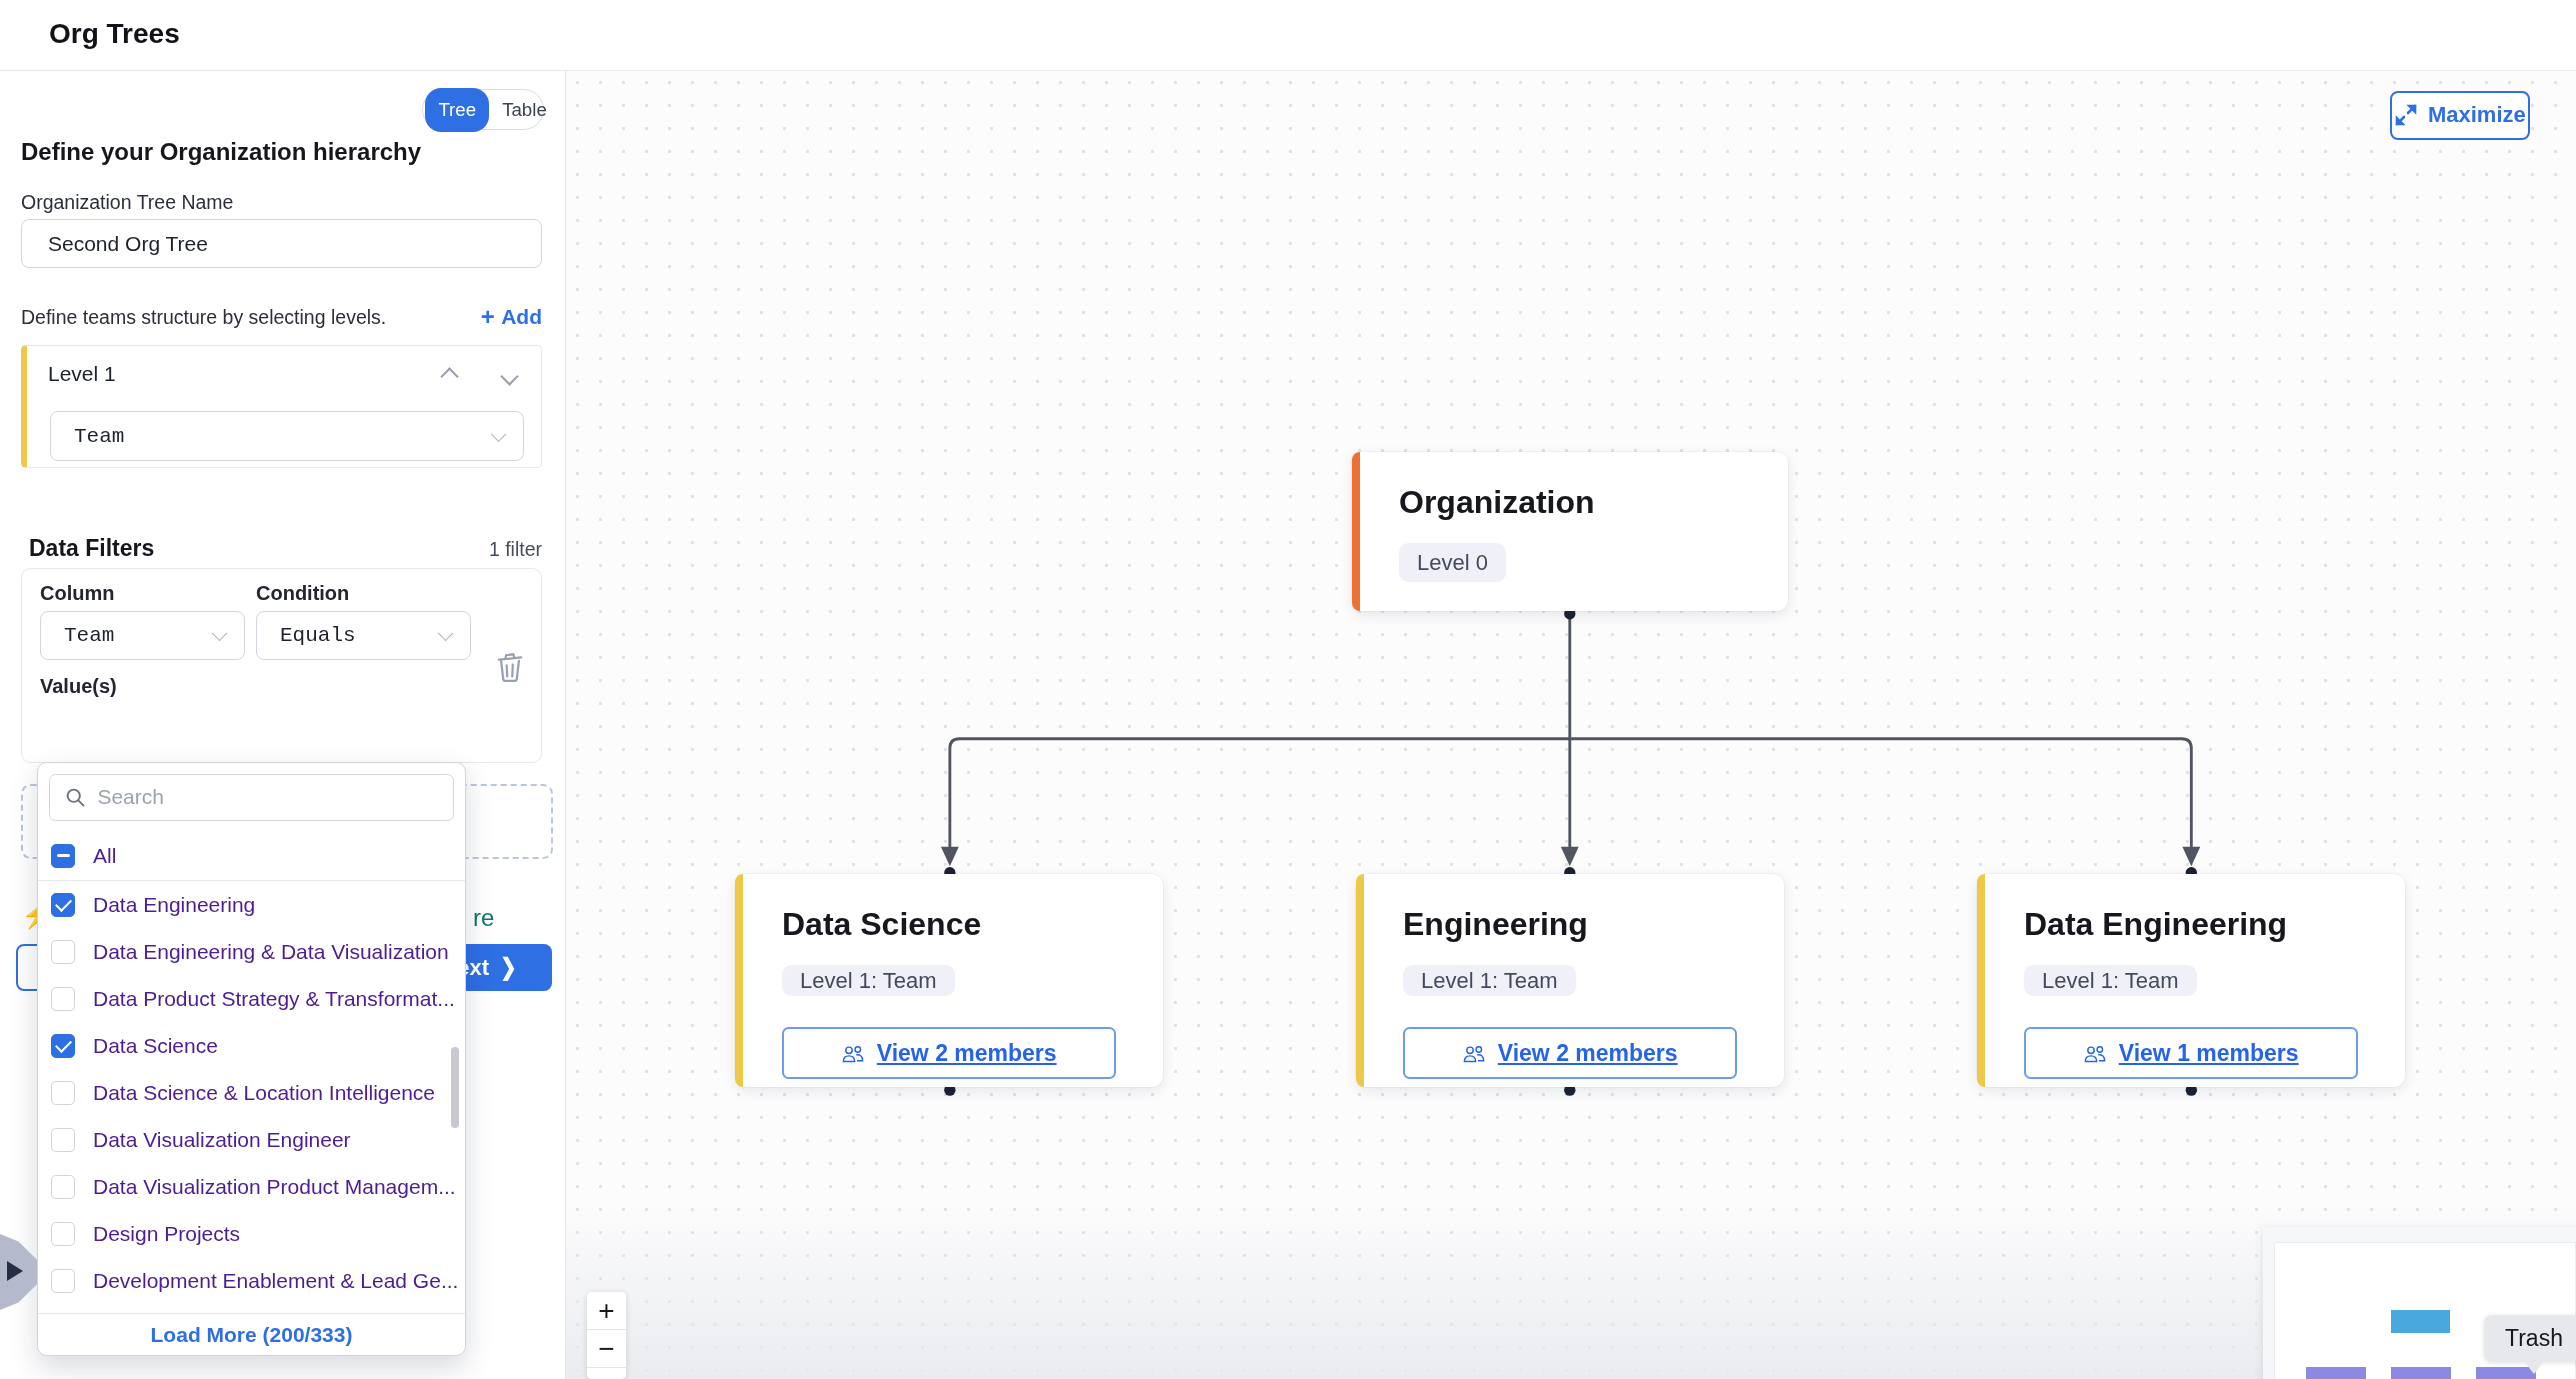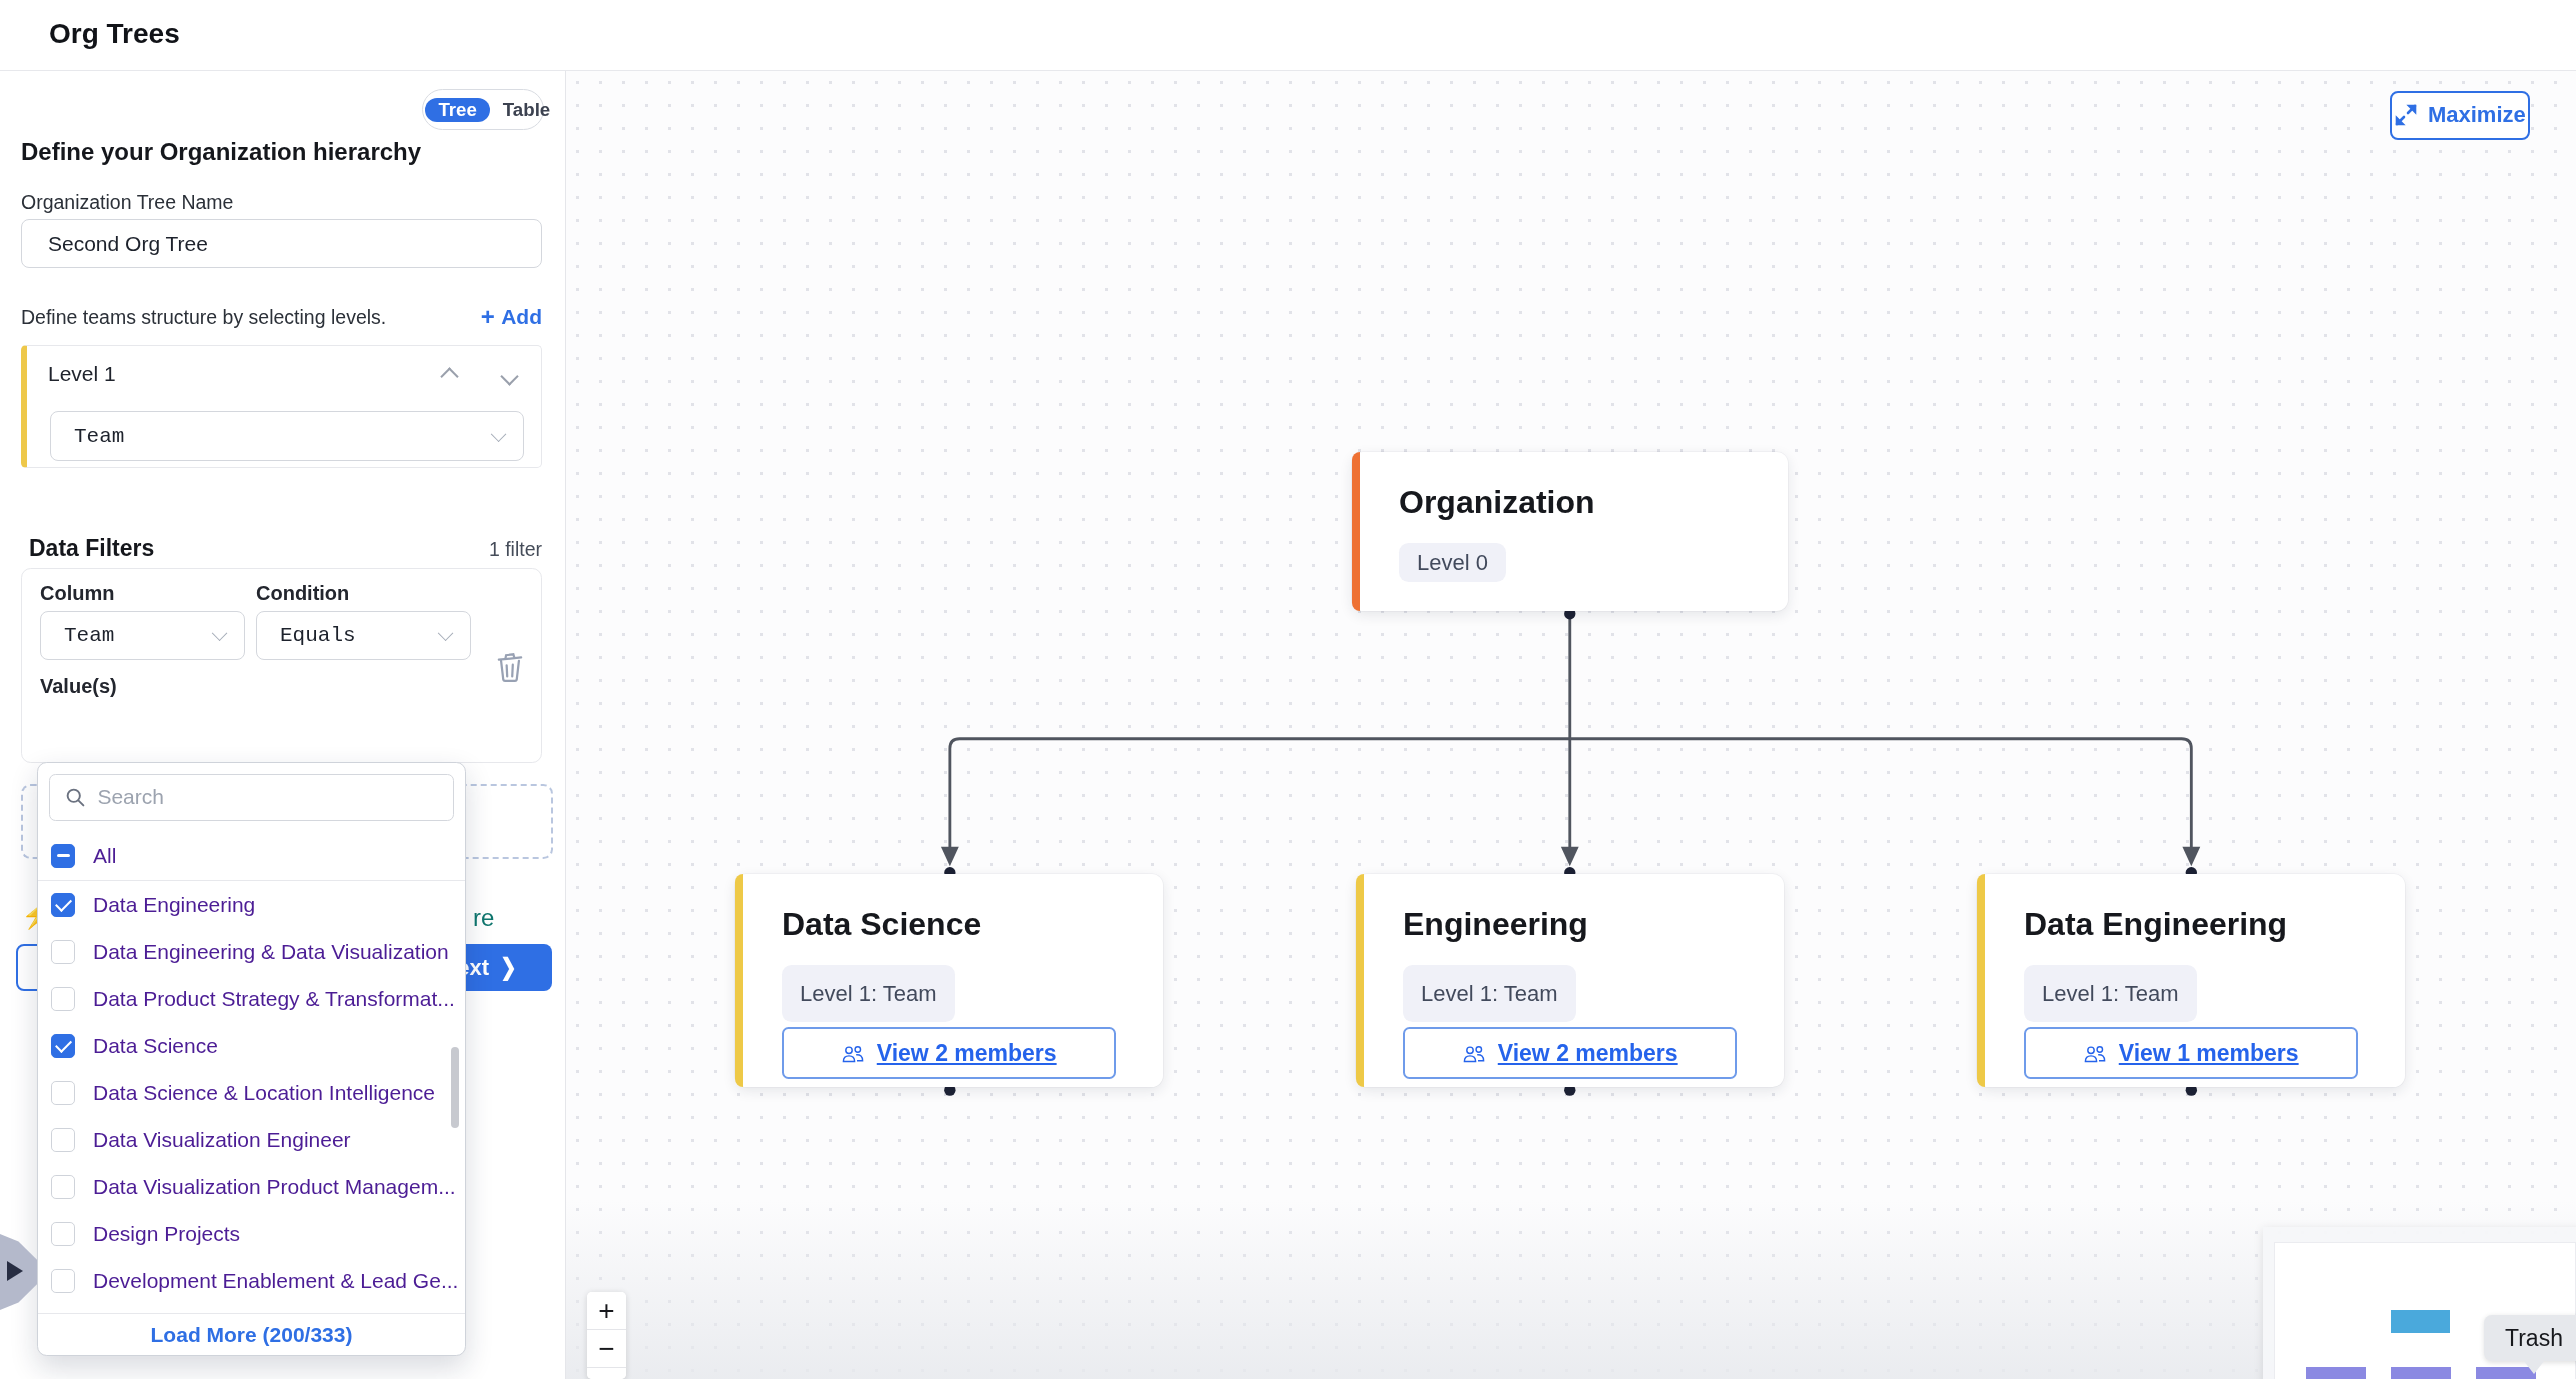--- a/index.html
+++ b/index.html
@@ -8,21 +8,21 @@
   .page { position:relative; width:2576px; height:1380px; overflow:hidden; background:#fff; }
 
   
   .header { position:absolute; left:0; top:0; width:2576px; height:71px; background:#fff; border-bottom:1.6px solid #e7e8ec; z-index:30; }
   .header h1 { position:absolute; left:49px; top:18px; font-size:28px; font-weight:700; color:#111318; }
 
   
   .sidebar { position:absolute; left:0; top:71px; width:566px; height:1308px; background:#fff; border-right:1.6px solid #e5e6ea; z-index:20; }
 
   .toggle { position:absolute; left:422px; top:18px; width:122px; height:41px; background:#fff; border:1.6px solid #d9dce2; border-radius:21px; display:flex; align-items:center; padding:2.4px; }
-  .toggle .seg { height:24px; border-radius:16px; display:flex; align-items:center; justify-content:center; font-size:18.7px; font-weight:700; padding:4px 13px; }
+  .toggle .seg { height:44px; border-radius:16px; display:flex; align-items:center; justify-content:center; font-size:18.7px; font-weight:400; padding:4px 13px; }
   .toggle .seg.active { background:#2f6fe4; color:#fff; }
   .toggle .seg.inactive { color:#3c4250; }
 
   .h2 { position:absolute; left:21px; top:67px; font-size:24px; font-weight:700; color:#15171c; }
   .lbl { font-size:19.5px; color:#2b3038; }
   .tree-name-label { position:absolute; left:21px; top:120px; }
   .tree-name-input { position:absolute; left:21px; top:148px; width:521px; height:49px; border:1.6px solid #d4d7dd; border-radius:8px; font-size:21px; color:#1d222c; padding:16px 26px; font-family:"Liberation Sans",sans-serif; background:#fff; }
 
   .levels-row { position:absolute; left:21px; top:232px; width:521px; display:flex; justify-content:space-between; align-items:center; }
   .add-btn { color:#2f6fe4; font-size:21px; font-weight:700; display:flex; align-items:center; gap:6.5px; }
@@ -93,21 +93,21 @@
     background-size:23px 23px; }
   .canvas .bottom-fade { position:absolute; left:0; bottom:0; width:100%; height:179px; background:linear-gradient(180deg, rgba(236,238,241,0) 0%, rgba(231,233,237,.85) 100%); pointer-events:none; }
 
   .maximize-btn { position:absolute; left:1824px; top:19.5px; width:140px; height:49px; background:#fff; border:2.4px solid #2f6fe4; border-radius:8px; display:flex; align-items:center; justify-content:center; gap:9.7px; color:#2f6fe4; font-size:22px; font-weight:700; }
 
   .edges { position:absolute; left:0; top:0; }
 
   .node { position:absolute; background:#fff; border-radius:11.4px; box-shadow:0 4px 13px rgba(25,35,60,.10), 0 0 0 0.8px rgba(25,35,60,.04); }
   .node .bar { position:absolute; left:0; top:0; bottom:0; width:8px; border-radius:11.4px 0 0 11.4px; }
   .node .title { position:absolute; left:47px; top:32px; font-size:32px; font-weight:700; color:#16181d; }
-  .node .badge { position:absolute; left:47px; display:inline-flex; align-items:center; background:#f0f1f8; border-radius:9.7px; padding:0 18px; height:57px; font-size:22px; color:#424a5c; }
+  .node .badge { position:absolute; left:47px; display:inline-flex; align-items:center; background:#f0f1f8; border-radius:9.7px; padding:0 18px; height:31px; font-size:22px; color:#424a5c; }
   .node-root { left:786px; top:381px; width:436px; height:159px; }
   .node-root .bar { background:#ee7133; }
   .node-root .badge { top:91px; height:39px; }
   .child { width:428px; height:213px; }
   .child .bar { background:#eec947; }
   .child .badge { top:91px; }
   .child .members-btn { position:absolute; left:47px; right:47px; top:153px; height:52px; border:2px solid #6f9bea; border-radius:6.5px; background:#fff; display:flex; align-items:center; justify-content:center; gap:11.4px; }
   .child .members-btn span { color:#2563eb; font-size:23px; font-weight:700; text-decoration:underline; }
   .node-ds { left:169px; top:803px; }
   .node-eng { left:790px; top:803px; }

